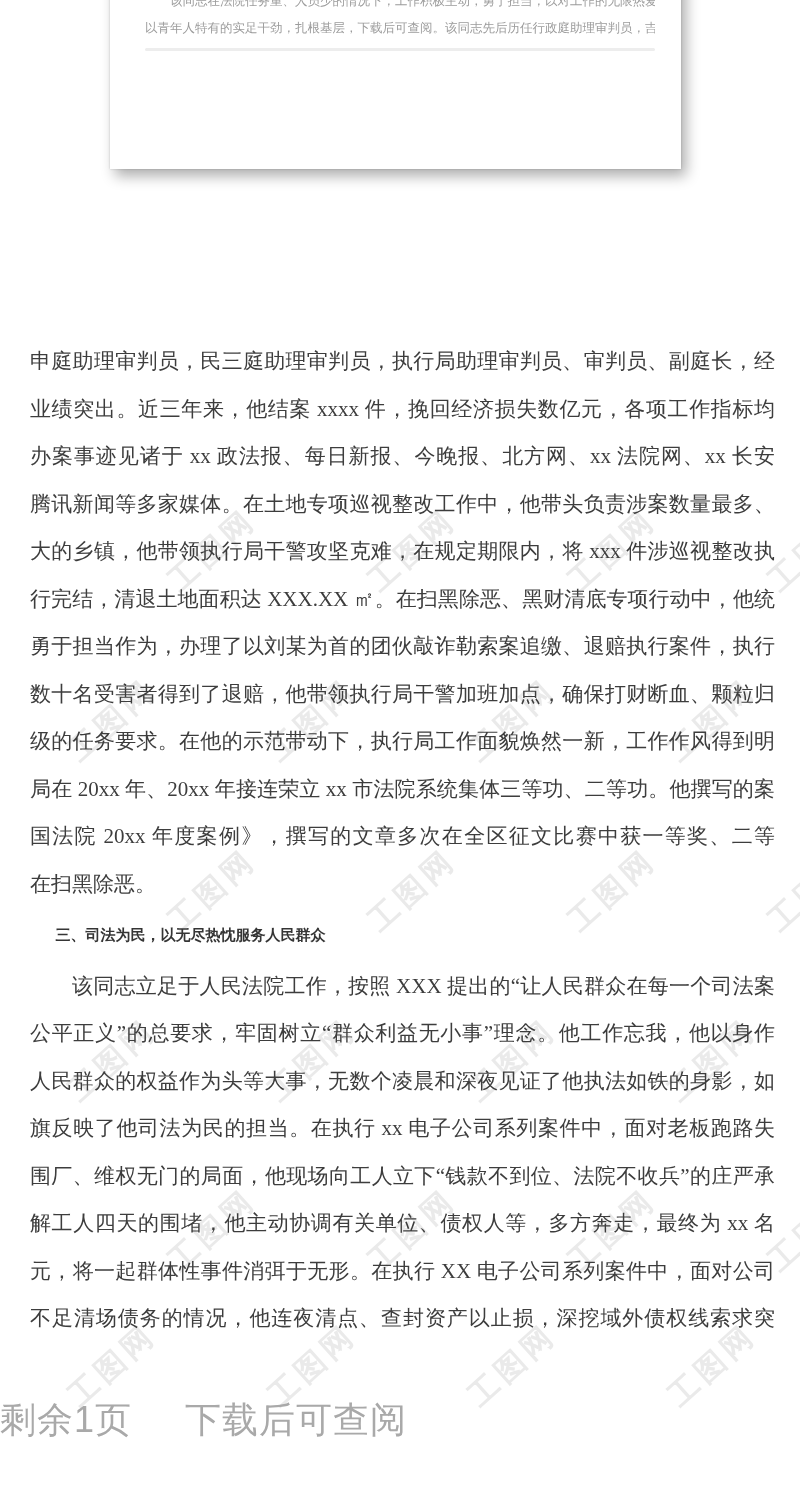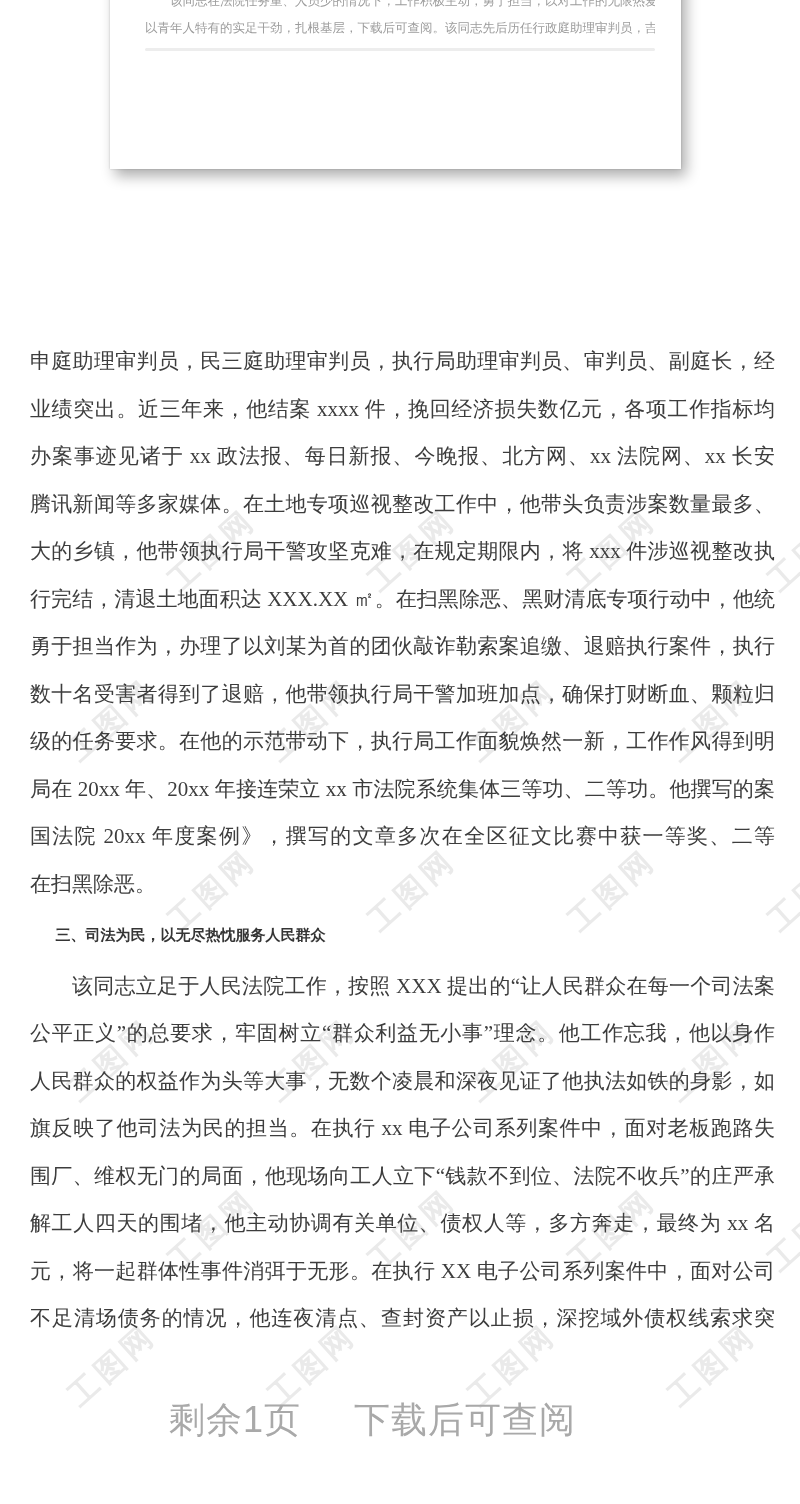--- a/index.html
+++ b/index.html
@@ -80,21 +80,20 @@
     color: #353535;
     text-indent: 1.7em;
     overflow: hidden;
   }
   #para2 { margin-top: 3px; }
   
   .remaining-bar {
     position: absolute;
     left: 0; top: 1396px;
     width: 745px;
-    text-align: center;
     z-index: 2;
     font-family: "Liberation Sans", "DejaVu Sans", sans-serif;
     font-size: 36px;
     color: #a9a9a9;
     letter-spacing: 1px;
   }
   .remaining-bar .hint { margin-left: 42px; }
 </style>
 </head>
 <body>

